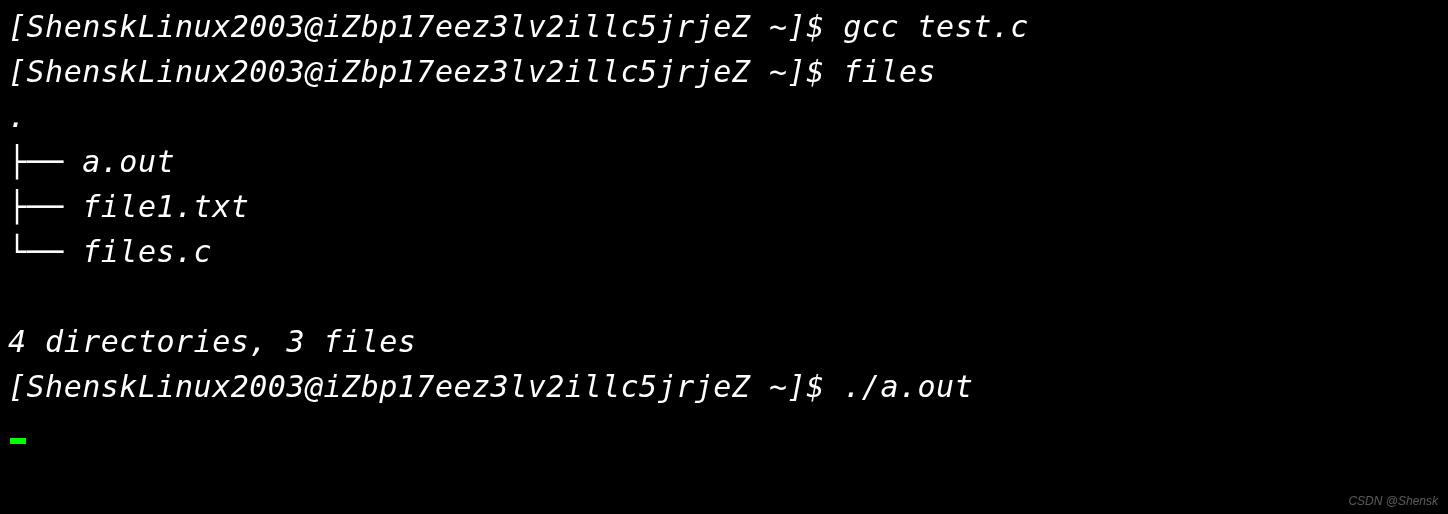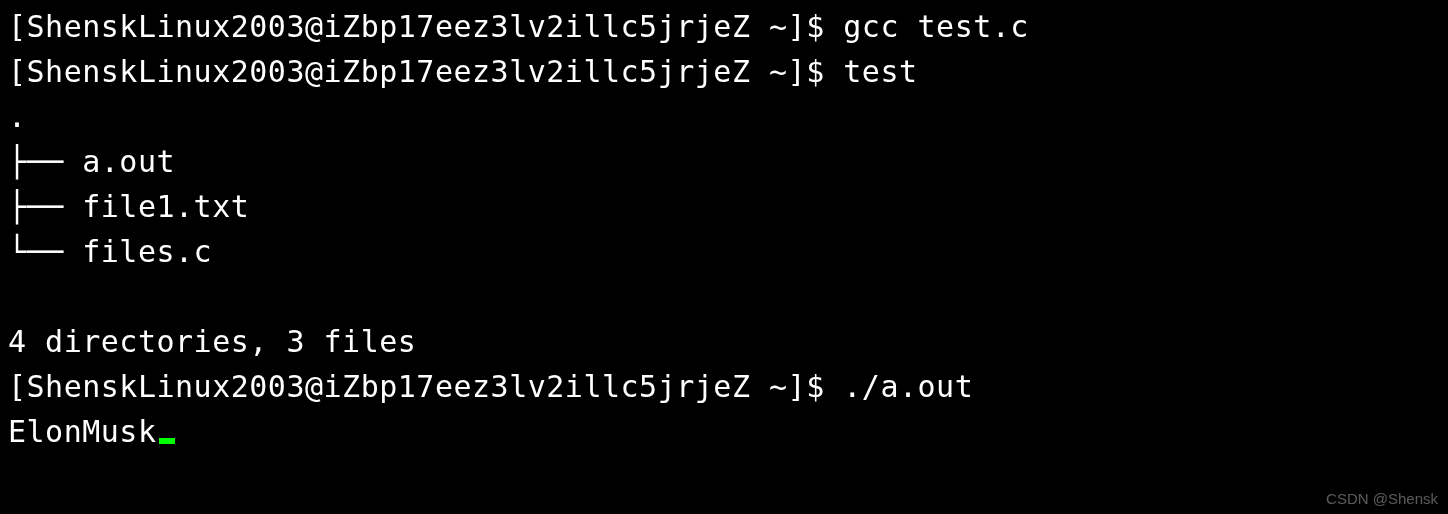--- a/index.html
+++ b/index.html
@@ -1,18 +1,19 @@
 <!DOCTYPE html>
 <html><head>
   <meta charset="utf-8">
   <style>
     * {
       margin: 0;
       padding: 0;
       box-sizing: border-box;
+      font-style: italic;
     }
     body {
       background-color: #000000;
       color: #ffffff;
       font-family: "DejaVu Sans Mono", "Liberation Mono", Consolas, monospace;
       font-size: 30px;
       line-height: 1.5;
       padding: 4px 8px;
       width: 1448px;
       height: 514px;
@@ -20,42 +21,42 @@
       position: relative;
       letter-spacing: 0.5px;
     }
     .terminal-line {
       white-space: pre;
     }
     .watermark {
       position: absolute;
       bottom: 4px;
       right: 10px;
-      font-size: 15px;
+      font-size: 12px;
       color: rgba(255,255,255,0.35);
       font-family: sans-serif;
       letter-spacing: 0;
     }
     .cursor {
       display: inline-block;
       width: 16px;
       height: 6px;
       background: #00ff00;
       vertical-align: baseline;
       margin-left: 2px;
       transform: translateY(2px);
     }
   </style>
 </head>
 <body>
 
 <div class="terminal-line">[<span>ShenskLinux2003</span>@<span>iZbp17eez3lv2illc5jrjeZ</span> <span>~</span>]<span>$</span> <span>gcc test.c</span></div>
-<div class="terminal-line">[<span>ShenskLinux2003</span>@<span>iZbp17eez3lv2illc5jrjeZ</span> <span>~</span>]<span>$</span> <span>test</span></div>
+<div class="terminal-line">[<span>ShenskLinux2003</span>@<span>iZbp17eez3lv2illc5jrjeZ</span> <span>~</span>]<span>$</span> <span>files</span></div>
 <div class="terminal-line">.</div>
 <div class="terminal-line"><span>├── </span><span>a.out</span></div>
 <div class="terminal-line"><span>├── </span><span>file1.txt</span></div>
 <div class="terminal-line"><span>└── </span><span>files.c</span></div>
 <div class="terminal-line">&nbsp;</div>
 <div class="terminal-line">4 directories, 3 files</div>
 <div class="terminal-line">[<span>ShenskLinux2003</span>@<span>iZbp17eez3lv2illc5jrjeZ</span> <span>~</span>]<span>$</span> <span>./a.out</span></div>
-<div class="terminal-line"><span>ElonMusk</span><span class="cursor"></span></div>
+<div class="terminal-line"><span class="cursor"></span></div>
 
 <div class="watermark">CSDN @Shensk</div>
 
 </body></html>

